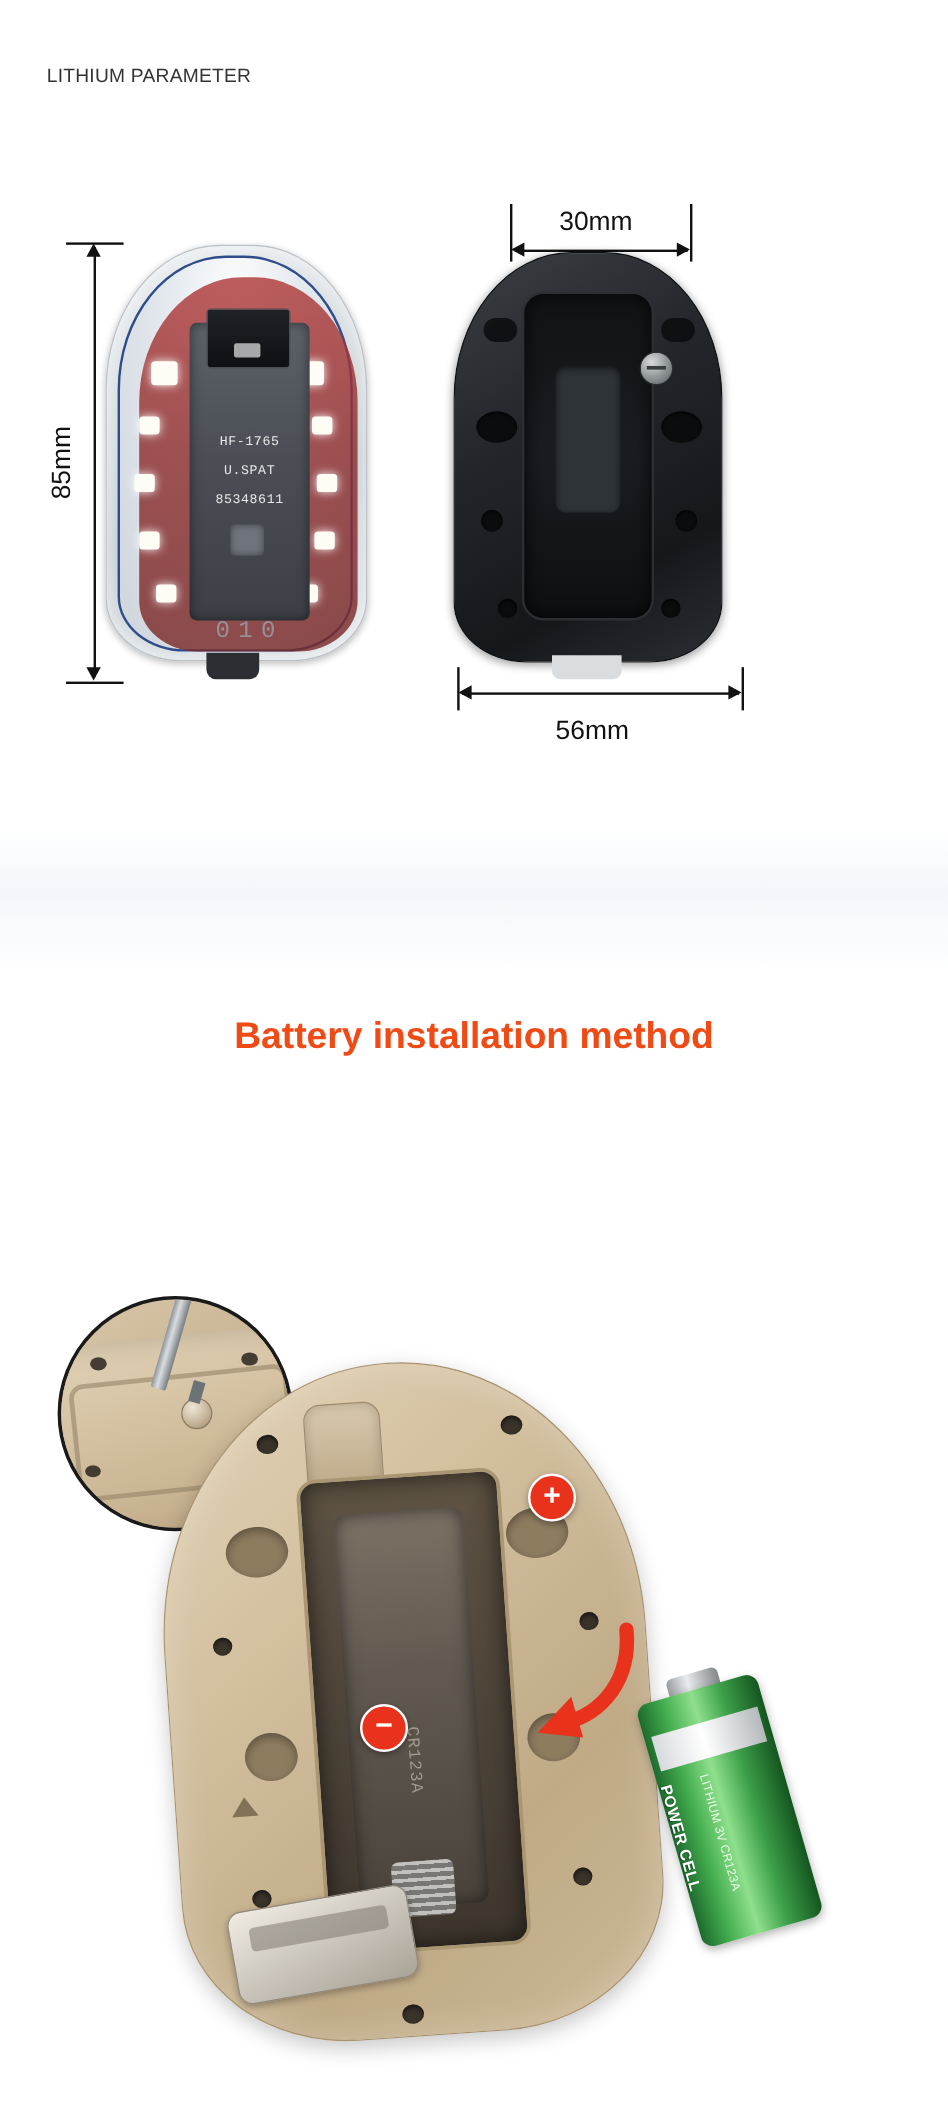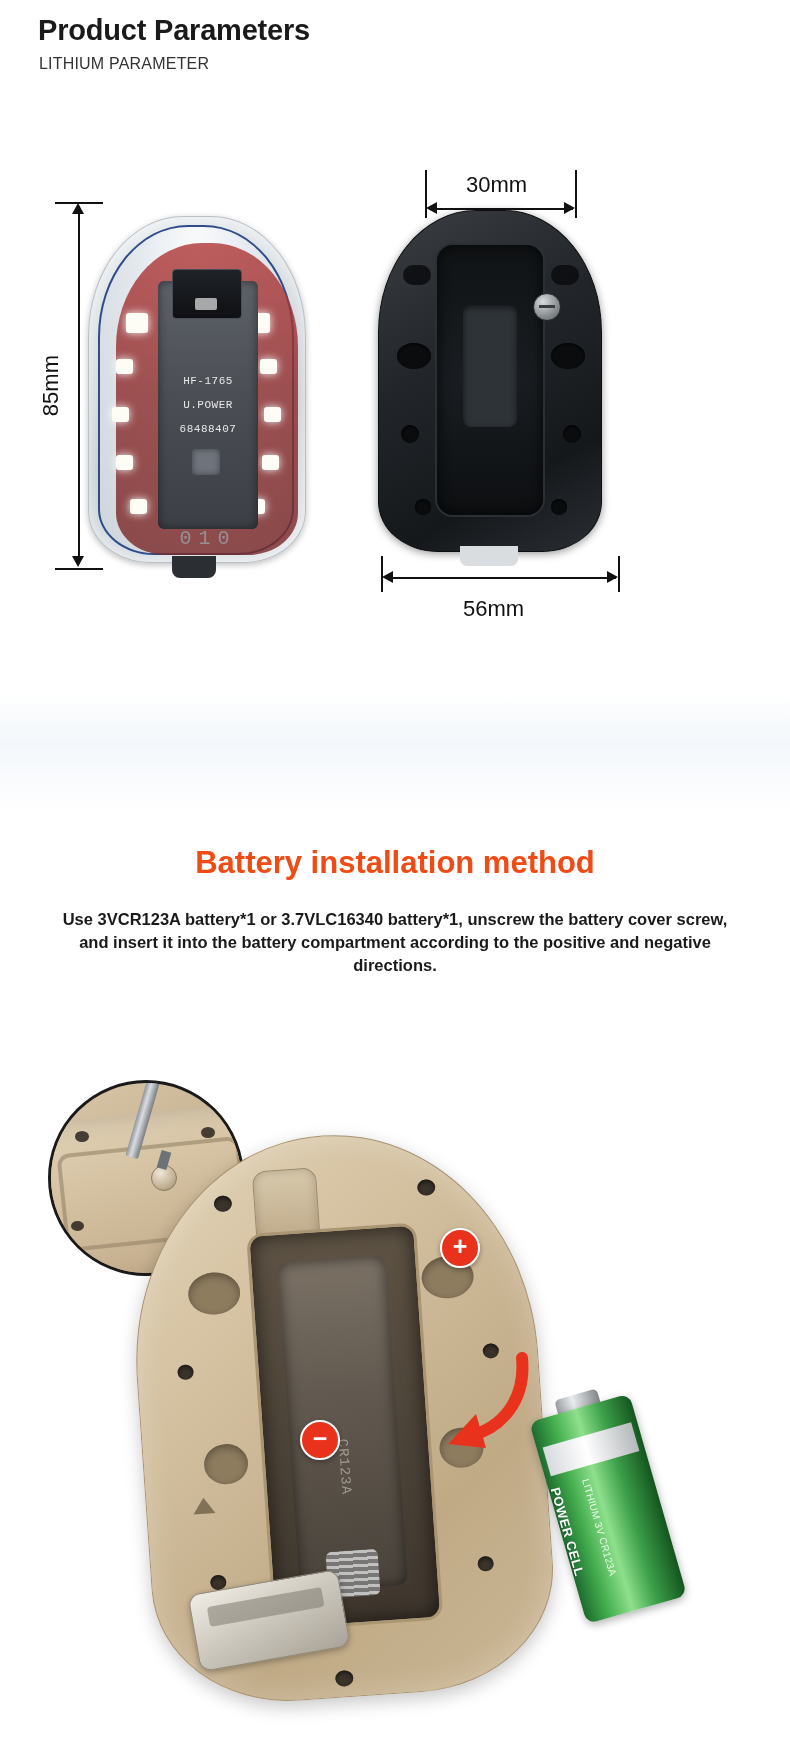--- a/index.html
+++ b/index.html
@@ -83,21 +83,21 @@
     border-top: 6px solid transparent;
     border-bottom: 6px solid transparent;
     border-left: 11px solid #111;
   }
 
   
   .photo { position: absolute; }
 
   
   .light-front {
-    left: 88px; top: 216px;
+    left: 88px; top: 204px;
     width: 216px; height: 360px;
   }
   .lf-body {
     position: absolute;
     left: 0; top: 0;
     width: 216px; height: 345px;
     background: linear-gradient(160deg,#e9edf0 0%,#d4dade 35%,#c3cbd1 60%,#dfe4e8 100%);
     border-radius: 95px 95px 62px 62px / 120px 120px 52px 52px;
     box-shadow: inset 0 0 18px rgba(255,255,255,.85), 0 2px 6px rgba(0,0,0,.25);
     border: 1px solid #b9c0c6;
@@ -519,21 +519,20 @@
     font-size: 10px;
     color: #eafbe8;
     letter-spacing: .3px;
   }
 </style>
 </head>
 <body>
 
 <div class="section-params">
 
-  <div class="title-main">Product Parameters</div>
   <div class="title-sub">LITHIUM PARAMETER</div>
 
   <div>
     <div class="line hline" style="left:55px; top:202px; width:48px;"></div>
     <div class="line hline" style="left:55px; top:568px; width:48px;"></div>
     <div class="line vline" style="left:78px; top:206px; height:358px;"></div>
     <div class="arrow arrow-up" style="left:72px; top:203px;"></div>
     <div class="arrow arrow-down" style="left:72px; top:556px;"></div>
     <div class="dim-text dim-85">85mm</div>
   </div>
@@ -568,22 +567,22 @@
         <div class="led small" style="left:12px; top:180px;"></div>
         <div class="led small" style="left:164px; top:180px;"></div>
         <div class="led small" style="left:16px; top:228px;"></div>
         <div class="led small" style="left:162px; top:228px;"></div>
         <div class="led small" style="left:30px; top:272px;"></div>
         <div class="led small" style="left:148px; top:272px;"></div>
 
         <div class="lf-center"></div>
         <div class="lf-chip"></div>
         <div class="lf-label lf-l1">HF-1765</div>
-        <div class="lf-label lf-l2">U.POWER</div>
-        <div class="lf-label lf-l3">68488407</div>
+        <div class="lf-label lf-l2">U.SPAT</div>
+        <div class="lf-label lf-l3">85348611</div>
         <div class="lf-btn"></div>
         <div class="lf-bottomtext">010</div>
       </div>
     </div>
     <div class="lf-foot"></div>
   </div>
 
   <div class="photo light-back">
     <div class="lb-body">
       <div class="lb-plate">
@@ -601,21 +600,20 @@
     </div>
     <div class="lb-foot"></div>
   </div>
 </div>
 
 <div class="separator"></div>
 
 <div class="section-battery">
 
   <div class="battery-title">Battery installation method</div>
-  <div class="battery-desc">Use 3VCR123A battery*1 or 3.7VLC16340 battery*1, unscrew the battery cover screw, and insert it into the battery compartment according to the positive and negative directions.</div>
 
   <div class="inset-circle">
     <div class="ic-surface"></div>
     <div class="ic-groove"></div>
     <div class="ic-dot" style="left:24px; top:48px; width:14px; height:11px;"></div>
     <div class="ic-dot" style="left:150px; top:44px; width:14px; height:11px;"></div>
     <div class="ic-dot" style="left:20px; top:138px; width:13px; height:10px;"></div>
     <div class="ic-dot" style="left:148px; top:136px; width:13px; height:10px;"></div>
     <div class="ic-screwhead"></div>
     <div class="ic-driver"></div>

